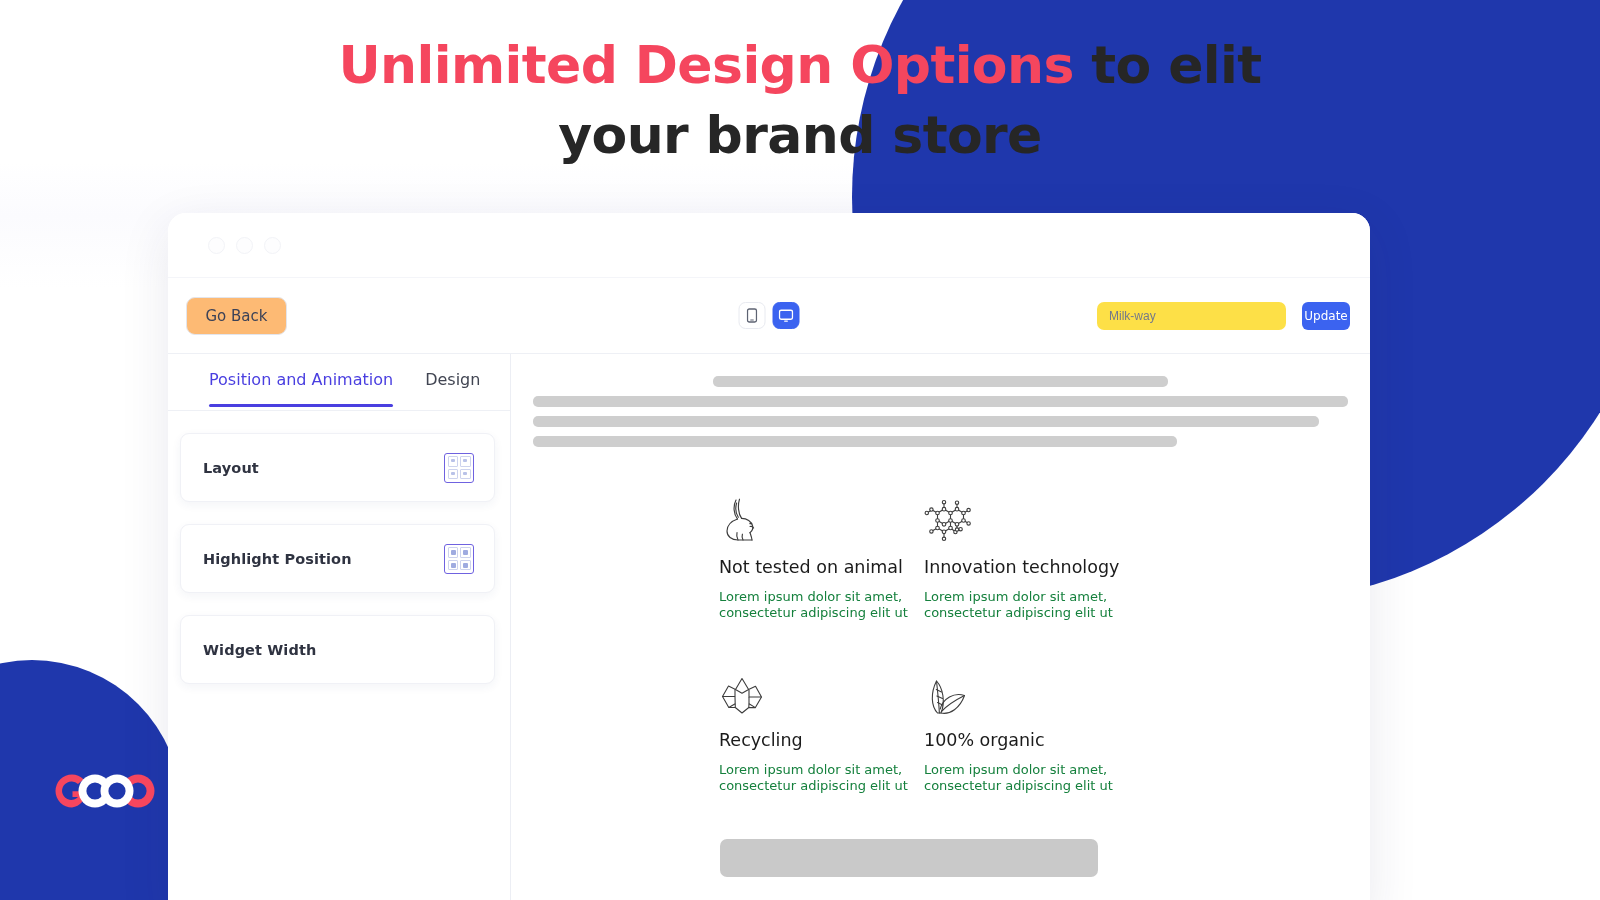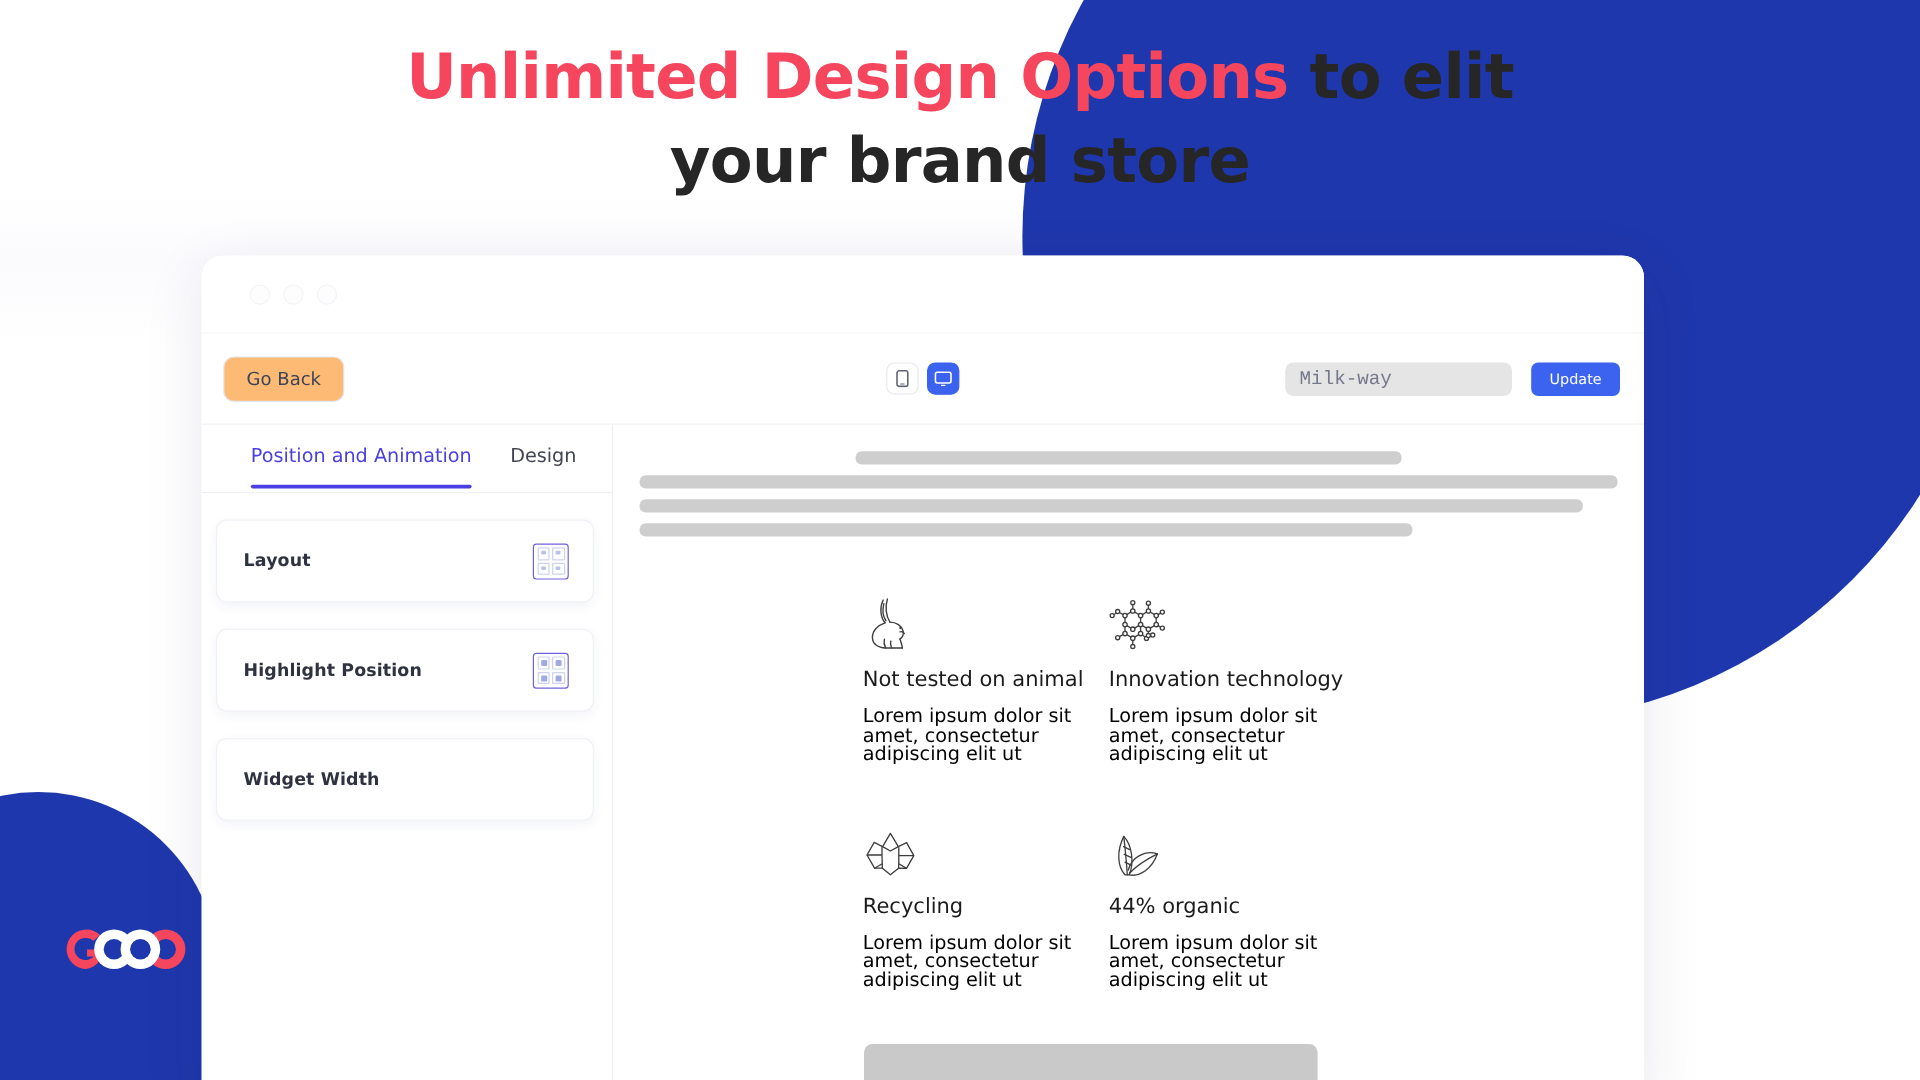--- a/index.html
+++ b/index.html
@@ -165,29 +165,29 @@
     margin-left: auto;
     display: flex;
     align-items: center;
     gap: 16px;
   }
   .store-input {
     width: 189px;
     height: 28px;
     border-radius: 7px;
     border: none;
-    background: #e5e5e5;
+    background: #fde047;
     padding: 0 12px;
-    font-size: 16px;
+    font-size: 12px;
     color: #74798a;
-    font-family: Liberation Mono, monospace;
+    font-family: Liberation Sans, sans-serif;
     outline: none;
   }
   .update-btn {
-    width: 74px;
+    width: 48px;
     height: 28px;
     border-radius: 6px;
     border: none;
     background: #3b63f0;
     color: #ffffff;
     font-size: 12px;
     font-family: "DejaVu Sans", sans-serif;
     cursor: pointer;
   }
 
@@ -322,23 +322,23 @@
     align-items: flex-end;
   }
   .feat-title {
     font-size: 17.5px;
     color: #1b1b1b;
     font-family: "DejaVu Sans", sans-serif;
     margin-bottom: 11px;
     white-space: nowrap;
   }
   .feat-desc {
-    font-size: 16px;
+    font-size: 13px;
     line-height: 15.5px;
-    color: #000000;
+    color: #15803d;
     font-family: "DejaVu Sans", sans-serif;
     margin-top: 12px;
   }
 
   .cta-placeholder {
     width: 378px;
     height: 38px;
     border-radius: 7px;
     background: #c9c9c9;
     margin: 46px 0 0 209px;
@@ -543,21 +543,21 @@
             <svg width="48" height="42" viewBox="0 0 48 42" fill="none" stroke="#3d3d3d" stroke-width="1.1" stroke-linecap="round" stroke-linejoin="round">
               <path d="M13.5 38 C7 31 6.5 18 12.5 6 C19 13 21.5 27 17 38 Z"></path>
               <path d="M12.5 6 C13.6 16 14.8 28 15.4 38"></path>
               <path d="M17 38 C26 40 36 33 40.5 20.5 C30 17 19 23.5 16.2 34"></path>
               <path d="M40.5 20.5 C32.5 24.5 23.5 30 17.4 36.5"></path>
               <path d="M12.3 14.5 L17.5 17"></path>
               <path d="M12.9 21 L18.5 23.5"></path>
               <path d="M13.5 27.5 L18.6 30"></path>
             </svg>
           </div>
-          <div class="feat-title">44% organic</div>
+          <div class="feat-title">100% organic</div>
           <div class="feat-desc">Lorem ipsum dolor sit amet, consectetur adipiscing elit ut</div>
         </div>
 
       </div>
 
       <div class="cta-placeholder"></div>
 
     </section>
   </div>
 </div>

